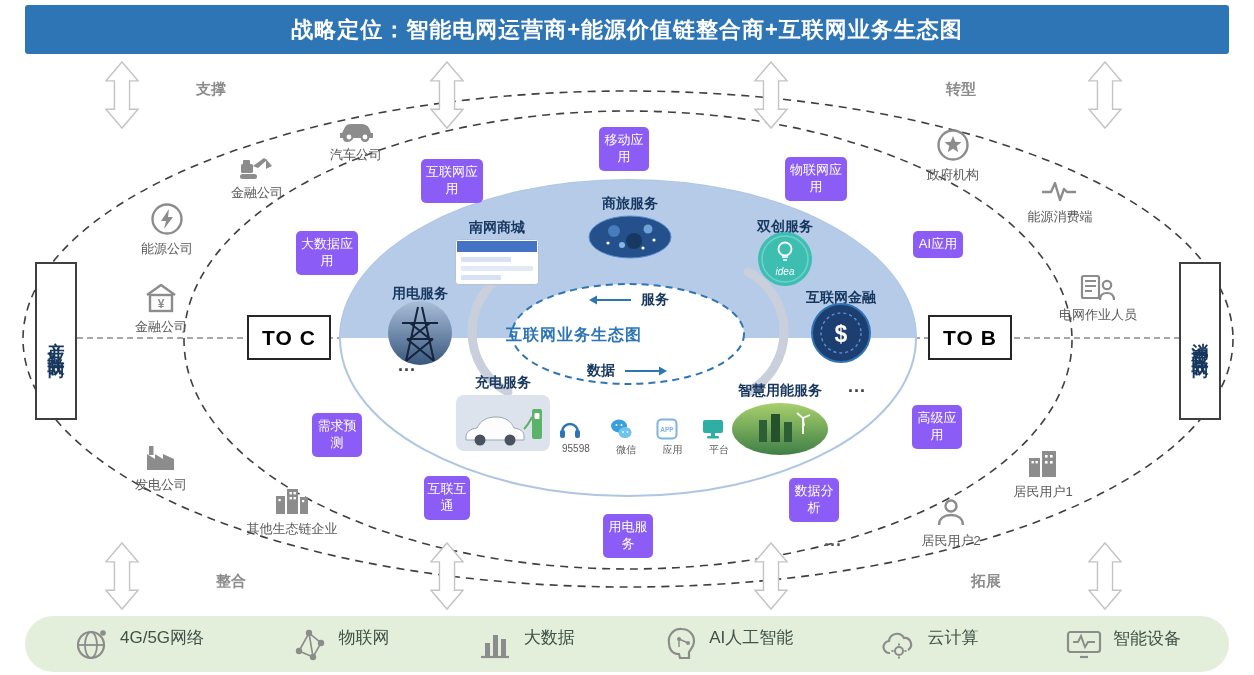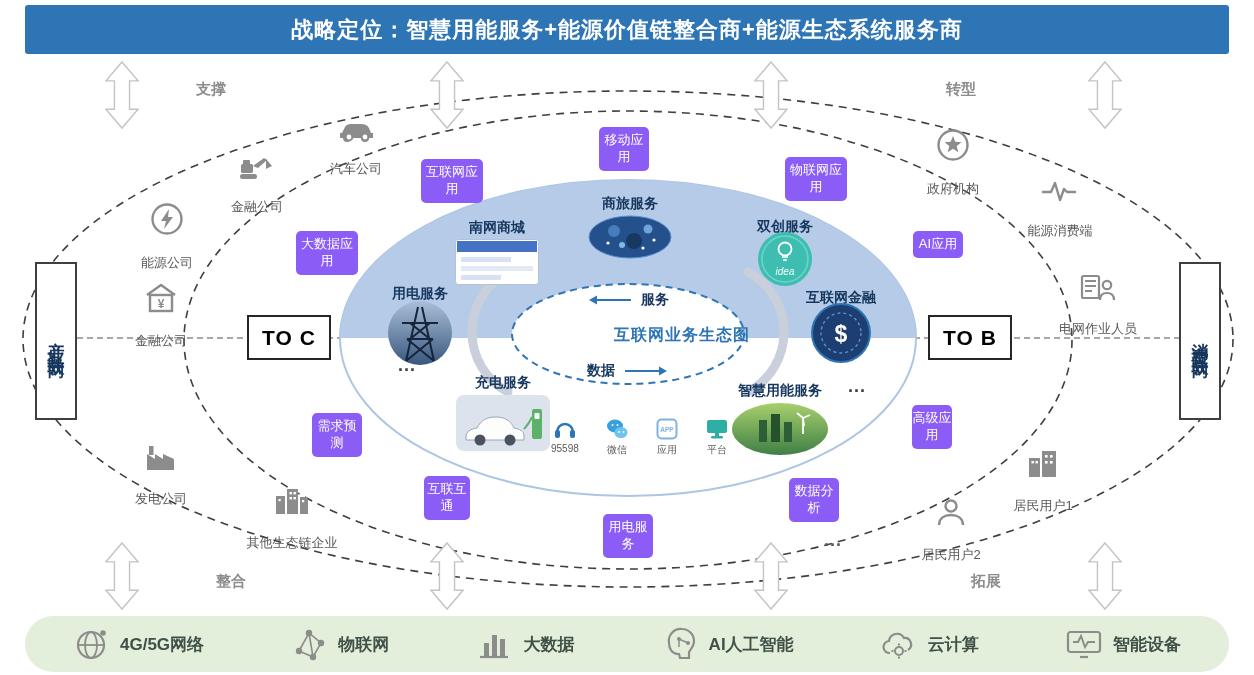--- a/index.html
+++ b/index.html
@@ -10,33 +10,33 @@
             color:#fff; font-size:22px; font-weight:bold; letter-spacing:1px;
             display:flex; align-items:center; justify-content:center; }
   .corner-label { color:#8C8C8C; font-size:15px; font-weight:bold; }
   .side-panel { width:42px; height:158px; background:#fff; border:2px solid #3F3F3F; color:#17375E;
                 font-size:17px; font-weight:bold; letter-spacing:5px;
                 writing-mode:vertical-rl; display:flex; align-items:center; justify-content:center; }
   .to-box { width:84px; height:45px; background:#fff; border:2.5px solid #262626; color:#000;
             font-size:21px; font-weight:bold; display:flex; align-items:center; justify-content:center; letter-spacing:1px; }
   .tag { background:#8b5cf6; color:#fff; border-radius:5px; font-size:13px; font-weight:500;
          line-height:1.3; text-align:center; padding:5px 0; }
-  .ent { display:flex; flex-direction:column; align-items:center; gap:18px; }
+  .ent { display:flex; flex-direction:column; align-items:center; gap:4px; }
   .entity-label { color:#595959; font-size:13px; white-space:nowrap; text-align:center; }
   .svc-label { color:#17375E; font-size:14px; font-weight:bold; text-align:center; white-space:nowrap; }
-  .core-title { color:#2E75B6; font-size:16px; font-weight:bold; text-align:right; letter-spacing:1px; }
+  .core-title { color:#2E75B6; font-size:16px; font-weight:bold; text-align:left; letter-spacing:1px; }
   .flow-row { display:flex; align-items:center; justify-content:center; gap:8px;
               color:#17375E; font-size:14px; font-weight:bold; }
   .channels { display:flex; justify-content:space-between; }
   .channel { display:flex; flex-direction:column; align-items:center; gap:2px; }
-  .channel-label { color:#595959; font-size:10px; white-space:nowrap; }
+  .channel-label { color:#595959; font-size:10px; white-space:nowrap;margin-left:11px; }
   .dots { color:#404040; font-size:18px; font-weight:bold; letter-spacing:1px; }
   .bottom-bar { left:25px; top:616px; width:1204px; height:56px; background:#E3EFDA; border-radius:28px;
                 display:flex; align-items:center; justify-content:space-between; padding:0 48px; }
-  .infra-item { display:flex; align-items:center; gap:11px; color:#3F5148; font-size:17px; font-weight:bold; white-space:nowrap; }
+  .infra-item { display:flex; align-items:flex-start; gap:11px; color:#3F5148; font-size:17px; font-weight:normal; white-space:nowrap; }
   svg { display:block; }
 </style>
 </head>
 <body>
 
 <div class="stage">
 
   <svg class="abs" style="left:0;top:0" width="1254" height="675">
     <defs>
       <linearGradient id="skyg" x1="0" y1="0" x2="0" y2="1">
@@ -53,21 +53,21 @@
     <line x1="77" y1="338" x2="342" y2="338" stroke="#8A8A8A" stroke-width="1.4" stroke-dasharray="6 4"></line>
     <line x1="914" y1="338" x2="1179" y2="338" stroke="#8A8A8A" stroke-width="1.4" stroke-dasharray="6 4"></line>
     <ellipse cx="628" cy="338" rx="288" ry="158" fill="#FFFFFF" stroke="#AEC6E4" stroke-width="2"></ellipse>
     <path d="M340,338 A288,158 0 0 1 916,338 Z" fill="#B5CBE7"></path>
     <path d="M508,272 A68,68 0 0 0 508,392" fill="none" stroke="#C9D0DB" stroke-width="9" stroke-linecap="round"></path>
     <path d="M748,272 A68,68 0 0 1 748,392" fill="none" stroke="#C9D0DB" stroke-width="9" stroke-linecap="round"></path>
     <ellipse cx="628" cy="334" rx="116" ry="50" fill="#FFFFFF" stroke="#2E75B6" stroke-width="2" stroke-dasharray="7 5"></ellipse>
   </svg>
 
   <div class="abs banner">
-    <span>战略定位：智慧用能服务+能源价值链整合商+能源生态系统服务商</span>
+    <span>战略定位：智能电网运营商+能源价值链整合商+互联网业务生态图</span>
   </div>
 
   <svg class="abs" style="left:105px;top:60px" width="34" height="70" viewBox="0 0 36 72">
       <polygon points="18,1 35,21 26,21 26,51 35,51 18,71 1,51 10,51 10,21 1,21" fill="#fff" stroke="#C4C4C4" stroke-width="1.5"></polygon>
     </svg>
   <svg class="abs" style="left:430px;top:60px" width="34" height="70" viewBox="0 0 36 72">
       <polygon points="18,1 35,21 26,21 26,51 35,51 18,71 1,51 10,51 10,21 1,21" fill="#fff" stroke="#C4C4C4" stroke-width="1.5"></polygon>
     </svg>
   <svg class="abs" style="left:754px;top:60px" width="34" height="70" viewBox="0 0 36 72">
       <polygon points="18,1 35,21 26,21 26,51 35,51 18,71 1,51 10,51 10,21 1,21" fill="#fff" stroke="#C4C4C4" stroke-width="1.5"></polygon>
@@ -98,21 +98,21 @@
 
   <div class="abs to-box" style="left:247px;top:315px">TO C</div>
   <div class="abs to-box" style="left:928px;top:315px">TO B</div>
 
   <div class="abs tag" style="left:421px;top:159px;width:62px">互联网应用</div>
   <div class="abs tag" style="left:599px;top:127px;width:50px">移动应用</div>
   <div class="abs tag" style="left:785px;top:157px;width:62px">物联网应用</div>
   <div class="abs tag" style="left:296px;top:231px;width:62px">大数据应用</div>
   <div class="abs tag" style="left:913px;top:231px;width:50px">AI应用</div>
   <div class="abs tag" style="left:312px;top:413px;width:50px">需求预测</div>
-  <div class="abs tag" style="left:912px;top:405px;width:40px">高级应用</div>
+  <div class="abs tag" style="left:912px;top:405px;width:50px">高级应用</div>
   <div class="abs tag" style="left:424px;top:476px;width:46px">互联互通</div>
   <div class="abs tag" style="left:603px;top:514px;width:50px">用电服务</div>
   <div class="abs tag" style="left:789px;top:478px;width:50px">数据分析</div>
 
   <div class="abs flow-row" style="left:556px;top:291px;width:144px">
     <svg width="46" height="12">
         <line x1="44" y1="6" x2="10" y2="6" stroke="#2E75B6" stroke-width="2"></line>
         <polygon points="10,1.5 2,6 10,10.5" fill="#2E75B6"></polygon>
       </svg>
     <span>服务</span>

